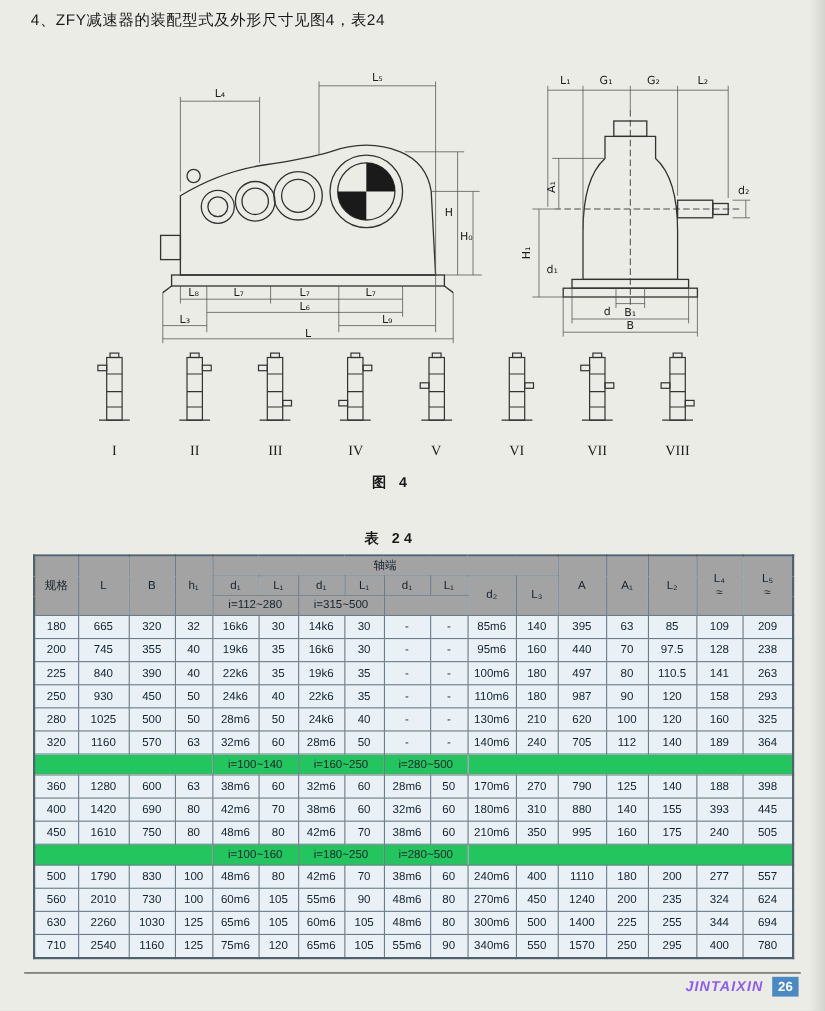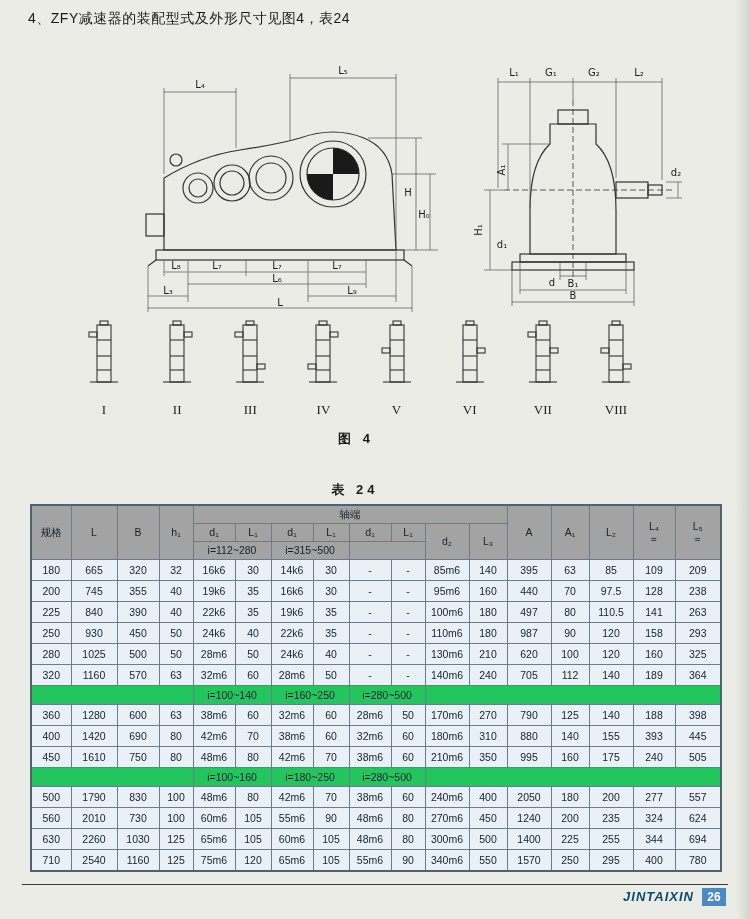--- a/index.html
+++ b/index.html
@@ -18,21 +18,21 @@
   table.dim-table{position:absolute;left:30px;top:504px;width:690px;border-collapse:collapse;table-layout:fixed;
         border:2px solid #4f6270;}
   .dim-table th,.dim-table td{border:1px solid #6a7d8a;font-size:10.5px;text-align:center;vertical-align:middle;
         padding:0;font-weight:normal;color:#13222e;overflow:hidden;white-space:nowrap;}
   .dim-table thead th{background:#a3a3a3;height:17px;line-height:15px;}
   .dim-table tbody td{background:#e9f1f7;height:20px;line-height:20px;}
   .dim-table tbody tr.band-row td{background:#22c55e;height:18px;line-height:18px;}
   .hdr2line div{line-height:11px;padding:1px 0;}
   .footer-line{position:absolute;left:22px;right:22px;top:884px;height:1px;background:#3c3c3c;}
   .brand{position:absolute;right:56px;top:889px;font-size:13px;font-weight:bold;font-style:italic;
-        color:#0c4a6e;letter-spacing:1px;}
+        color:#8b5cf6;letter-spacing:1px;}
   .page-box{position:absolute;right:24px;top:888px;width:24px;height:18px;background:#4a8ac4;color:#ffffff;
         font-size:12px;font-weight:bold;text-align:center;line-height:18px;}
 </style>
 </head>
 <body>
 
 <div class="page">
 
   <div class="heading">4、ZFY减速器的装配型式及外形尺寸见图4，表24</div>
 
@@ -514,21 +514,21 @@
           <td>830</td>
           <td>100</td>
           <td>48m6</td>
           <td>80</td>
           <td>42m6</td>
           <td>70</td>
           <td>38m6</td>
           <td>60</td>
           <td>240m6</td>
           <td>400</td>
-          <td>2050</td>
+          <td>1110</td>
           <td>180</td>
           <td>200</td>
           <td>277</td>
           <td>557</td>
         </tr>
         <tr>
           <td>560</td>
           <td>2010</td>
           <td>730</td>
           <td>100</td>

